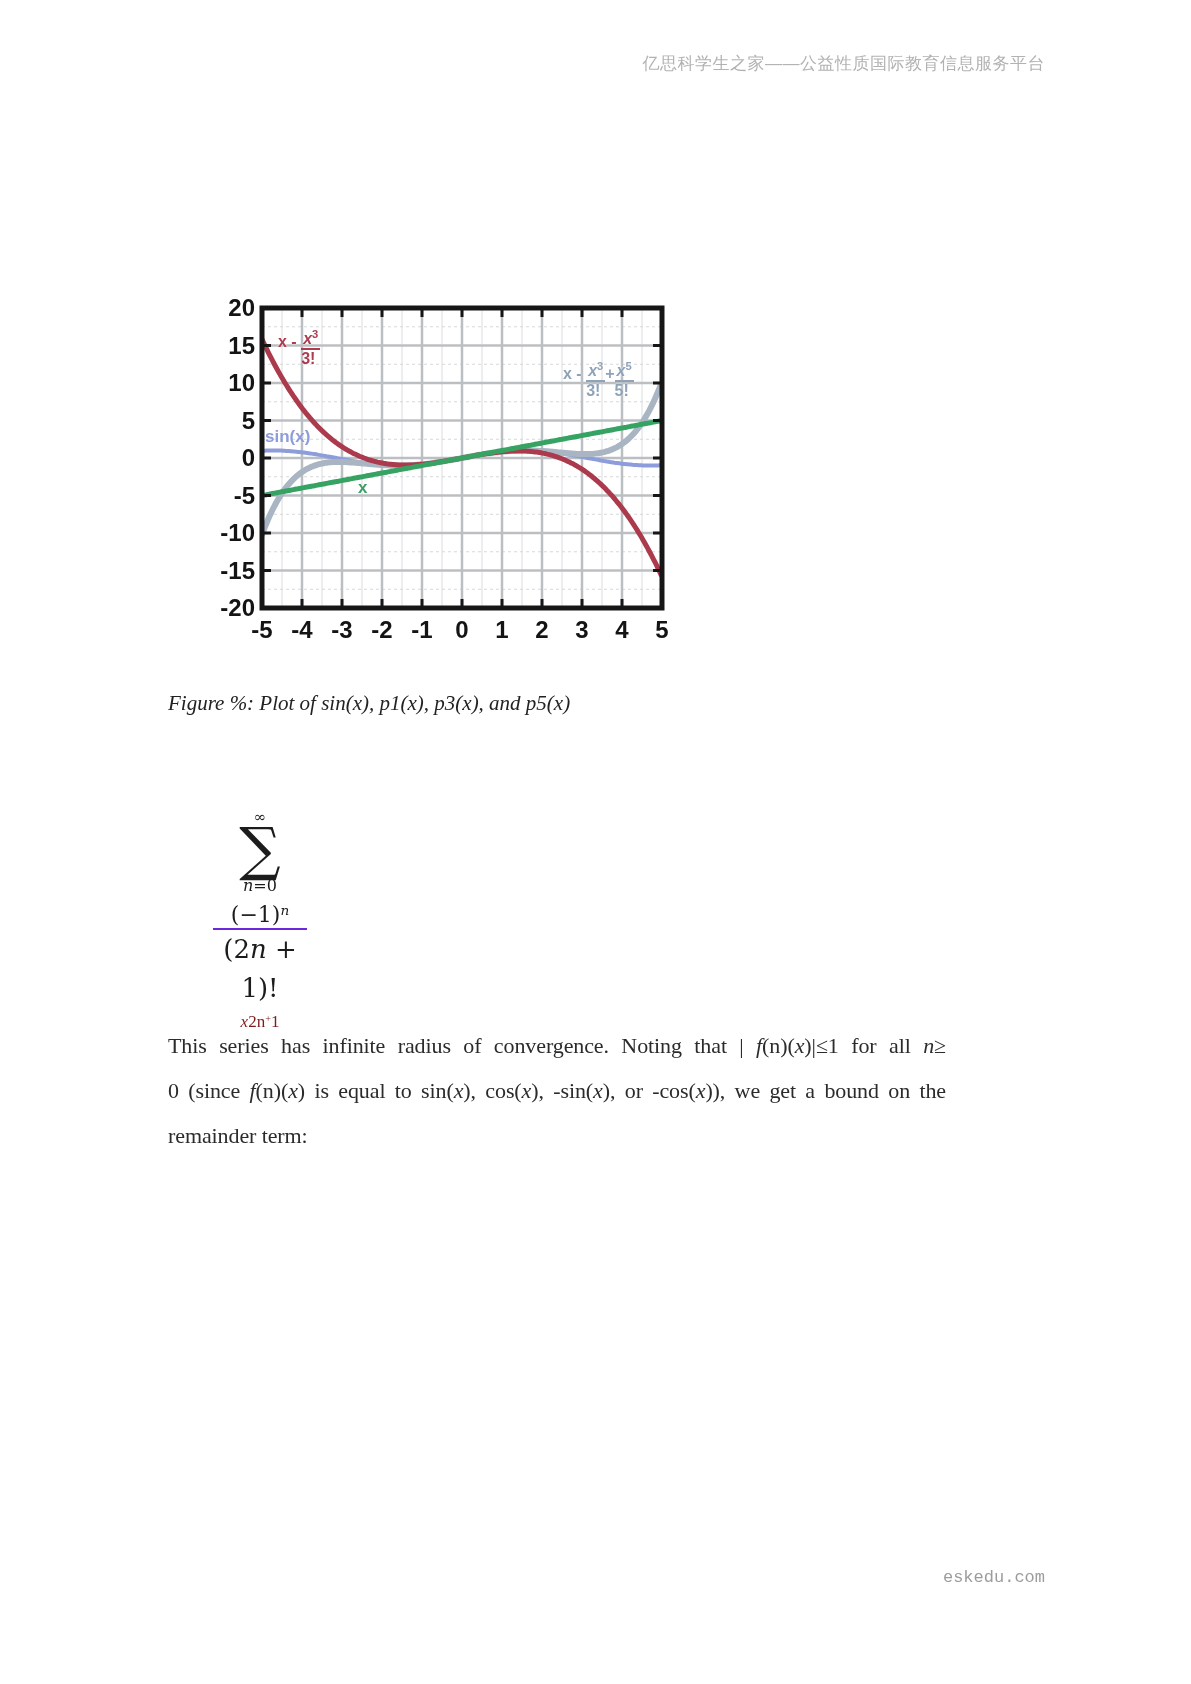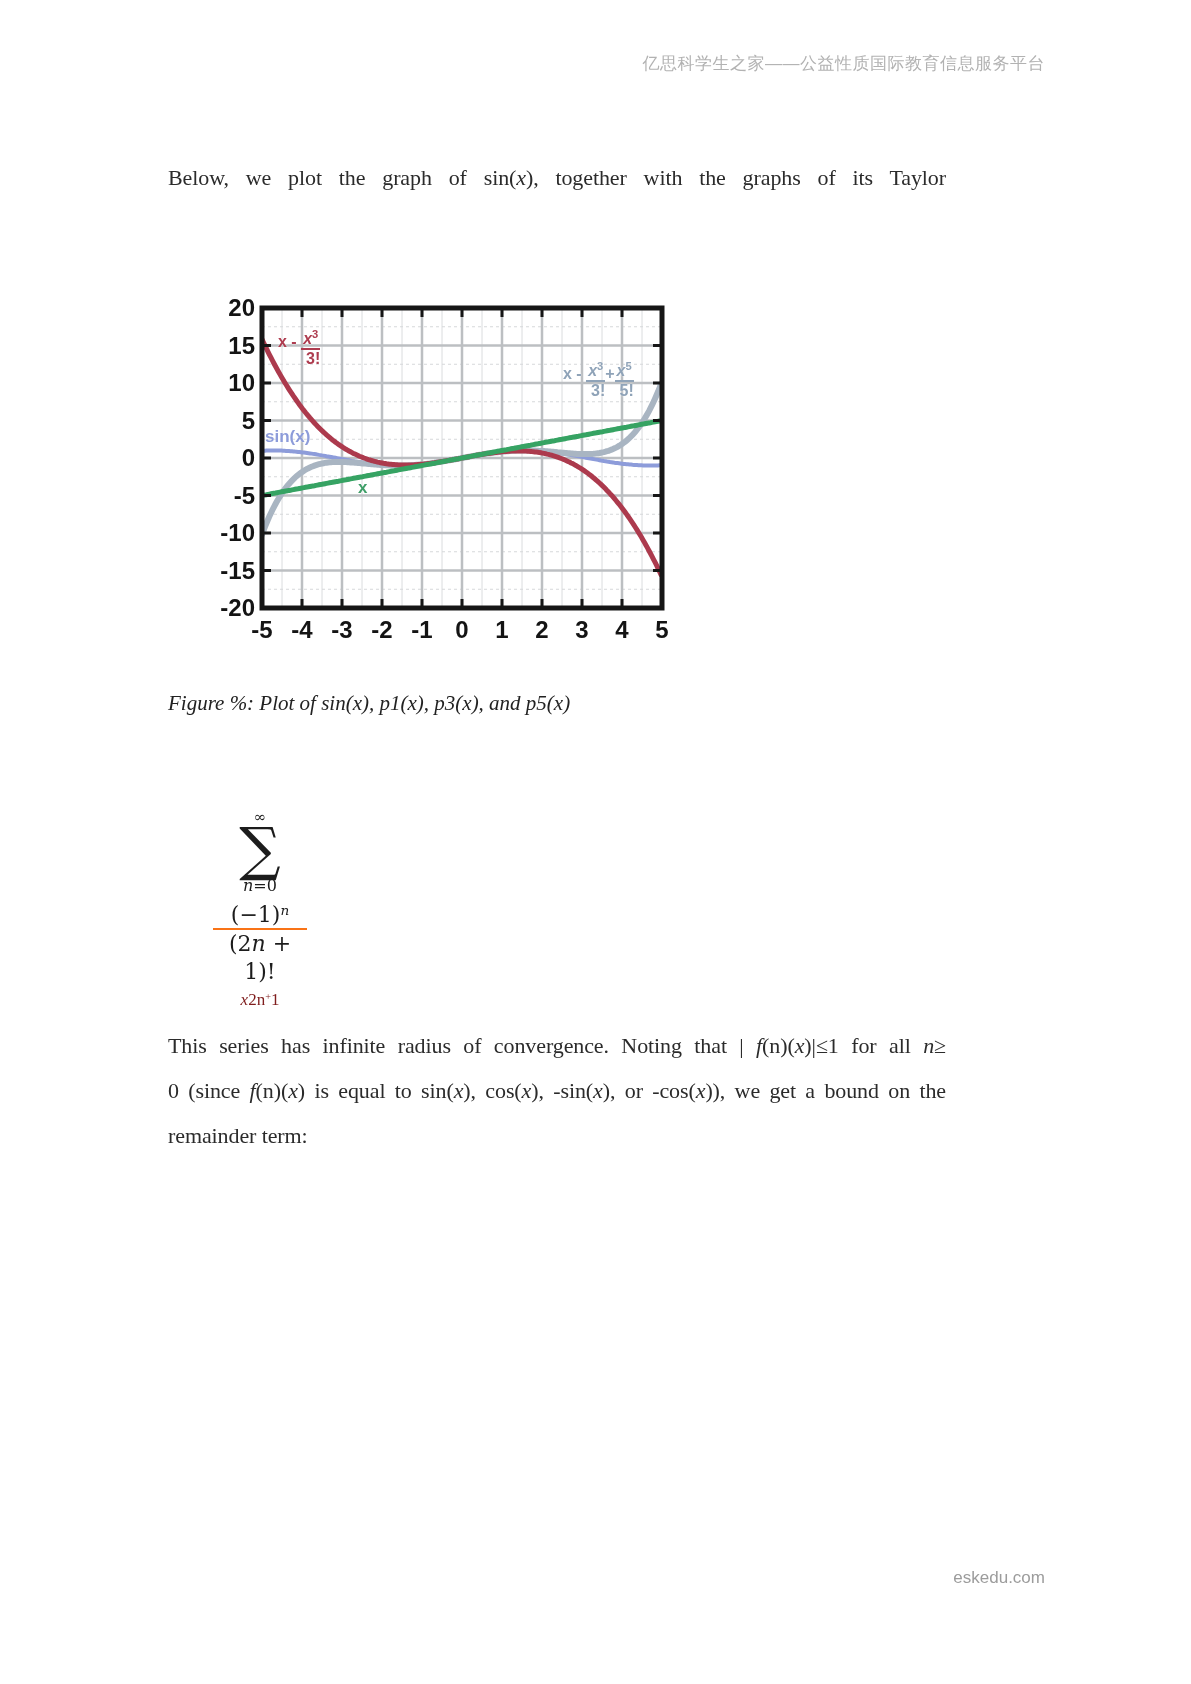--- a/index.html
+++ b/index.html
@@ -1,70 +1,69 @@
 <!DOCTYPE html>
 <html><head>
 <meta charset="utf-8">
 <style>
   html,body{margin:0;padding:0;background:#ffffff;}
   .page{position:relative;width:1191px;height:1684px;background:#ffffff;overflow:hidden;
         font-family:"Liberation Serif",serif;color:#262626;}
   
   .hdr{position:absolute;top:52px;right:146px;font-family:"Liberation Sans",sans-serif;
        font-size:17px;color:#b2b2b2;letter-spacing:.5px;}
-  .ftr{position:absolute;top:1568px;right:146px;font-family:Liberation Sans, sans-serif;
+  .ftr{position:absolute;top:1568px;right:146px;font-family:Liberation Mono, monospace;
        font-size:17px;color:#9c9c9c;}
   
   .para{position:absolute;left:168px;width:778px;font-size:22px;line-height:45px;
         color:#2b2b2b;letter-spacing:-0.1px;}
   .pline{display:block;text-align:justify;text-align-last:justify;}
   .pline.noj{text-align:left;text-align-last:auto;}
   .it{font-style:italic;}
   .sup{font-size:0.62em;vertical-align:0.5em;}
   .caption{position:absolute;left:168px;top:691px;font-size:21px;font-weight:normal;
            font-style:italic;color:#222;}
   .lead{position:absolute;left:168px;top:740px;font-size:22px;color:#2b2b2b;}
   
   .figure{position:absolute;left:205px;top:295px;width:470px;height:350px;}
   .figure svg{position:absolute;left:0;top:0;}
   .tick{font-family:"Liberation Sans",sans-serif;font-weight:bold;font-size:24px;fill:#141414;}
   .cl{position:absolute;font-family:"Liberation Sans",sans-serif;font-weight:bold;
       font-size:16px;line-height:1.05;white-space:nowrap;text-shadow:0 0 2px rgba(255,255,255,.8);}
-  .cl .frac{display:inline-block;vertical-align:middle;text-align:right;}
+  .cl .frac{display:inline-block;vertical-align:middle;text-align:left;}
   .cl .fn{display:block;border-bottom:2px solid currentColor;padding:0 2px;}
   .cl .fd{display:block;padding-top:1px;}
   .cl sup{font-size:0.7em;}
   .cl .raise{vertical-align:6px;}
   .cl-p3{left:73px;top:34px;color:#ae3c4f;}
   .cl-p5{left:358px;top:66px;color:#8fa3b8;}
   .cl-sin{left:60px;top:133px;color:#8d9cda;font-size:17px;text-align:center;}
   .cl-x{left:153px;top:184px;color:#3f9e68;font-size:17px;}
   
   .formula{position:absolute;left:213px;top:810px;width:94px;text-align:center;
            font-family:"DejaVu Serif",serif;color:#1c1c1c;}
   .f-inf{font-size:15px;line-height:15px;}
   .f-sigma{font-size:58px;line-height:48px;}
   .f-sub{font-size:16px;line-height:16px;margin-top:5px;}
   .f-num{font-size:22px;line-height:26px;margin-top:3px;}
-  .f-den{font-size:22px;line-height:28px;border-top:2px solid #f97316;}
+  .f-den{font-size:26px;line-height:39px;border-top:2px solid #6d28d9;}
   .f-tail{font-family:Liberation Serif, serif;font-size:17px;line-height:20px;
           margin-top:1px;color:#7f1d1d;}
   .f-tail .sup{font-size:0.6em;vertical-align:0.45em;}
 </style>
 </head>
 <body>
 
 <div class="page">
 
   <div class="hdr">
     <span>亿思科学生之家——公益性质国际教育信息服务平台</span>
   </div>
 
   <div class="para" style="top:155px;">
-    <span class="pline"><span>Below, we plot the graph of sin(</span><span class="it">x</span><span>), together with the graphs of its Taylor</span></span>
   </div>
 
   <div class="figure">
     <svg id="plot-svg" width="470" height="350" viewBox="0 0 470 350">
         <line x1="77" y1="13" x2="77" y2="313" stroke="#dadcde" stroke-width="1"></line>
         <line x1="117" y1="13" x2="117" y2="313" stroke="#dadcde" stroke-width="1"></line>
         <line x1="157" y1="13" x2="157" y2="313" stroke="#dadcde" stroke-width="1"></line>
         <line x1="197" y1="13" x2="197" y2="313" stroke="#dadcde" stroke-width="1"></line>
         <line x1="237" y1="13" x2="237" y2="313" stroke="#dadcde" stroke-width="1"></line>
         <line x1="277" y1="13" x2="277" y2="313" stroke="#dadcde" stroke-width="1"></line>

